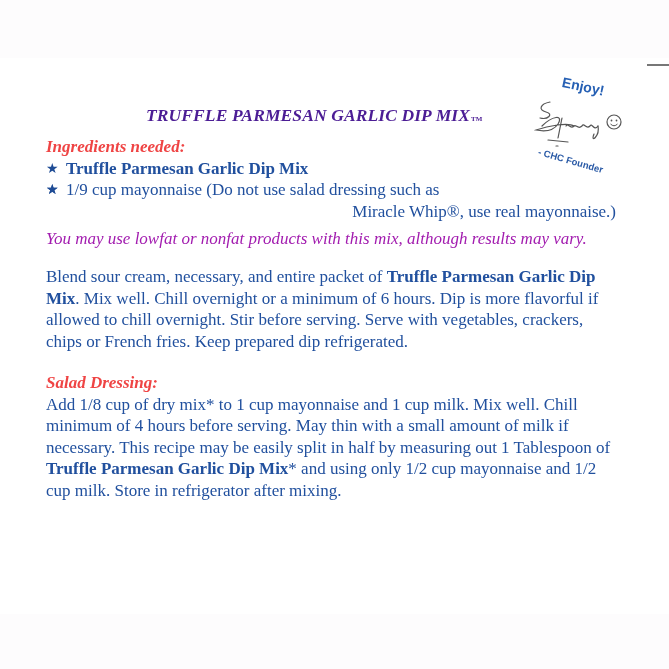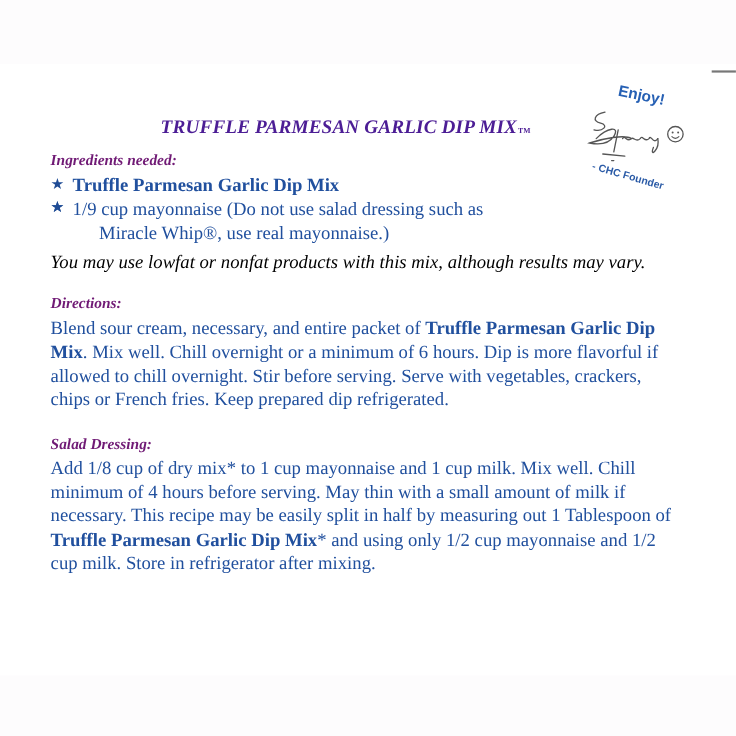--- a/index.html
+++ b/index.html
@@ -85,47 +85,48 @@
       left: 46px; top: 136px;
       width: 570px;
       font-family: "Liberation Serif", serif;
       font-size: 17px;
       line-height: 21.5px;
       color: #21509e;
     }
     .heading {
       font-style: italic;
       font-weight: bold;
-      font-size: 14px;
-      color: #701a75;
+      font-size: 17px;
+      color: #ef4444;
       margin: 0;
     }
     .ingredients {
       list-style: none;
       margin: 0;
       padding: 0;
     }
     .ingredients li {
       position: relative;
       padding-left: 20px;
     }
     .ingredients li .star {
       position: absolute;
       left: 0; top: 0;
       font-size: 14px;
       color: #1f4c95;
     }
     .ingredients li .cont {
       display: block;
       padding-left: 24px;
+      text-align: right;
     }
     .bold { font-weight: bold; }
     .note {
       font-style: italic;
-      color: #000000;
+      color: #a21caf;
       margin-top: 7px;
       line-height: 20px;
     }
     .section { margin-top: 8px; }
     .section p { margin: 0; }
     .salad { margin-top: 20px; }
   </style>
 </head>
 <body>
 
@@ -171,21 +172,20 @@
       <li>
         <span class="star">★</span>
         <span>1/9 cup mayonnaise (Do not use salad dressing such as</span>
         <span class="cont">Miracle Whip®, use real mayonnaise.)</span>
       </li>
     </ul>
     <p class="note">You may use lowfat or nonfat products with this mix, although results may vary.</p>
   </div>
 
   <div class="section">
-    <p class="heading">Directions:</p>
     <p><span>Blend sour cream, necessary, and entire packet of </span><span class="bold">Truffle Parmesan Garlic Dip Mix</span><span>. Mix well. Chill overnight or a minimum of 6 hours. Dip is more flavorful if allowed to chill overnight. Stir before serving. Serve with vegetables, crackers, chips or French fries. Keep prepared dip refrigerated.</span></p>
   </div>
 
   <div class="section salad">
     <p class="heading">Salad Dressing:</p>
     <p><span>Add 1/8 cup of dry mix* to 1 cup mayonnaise and 1 cup milk. Mix well. Chill minimum of 4 hours before serving. May thin with a small amount of milk if necessary. This recipe may be easily split in half by measuring out 1 Tablespoon of </span><span class="bold">Truffle Parmesan Garlic Dip Mix</span><span>* and using only 1/2 cup mayonnaise and 1/2 cup milk. Store in refrigerator after mixing.</span></p>
   </div>
 </div>
 
 </body></html>

